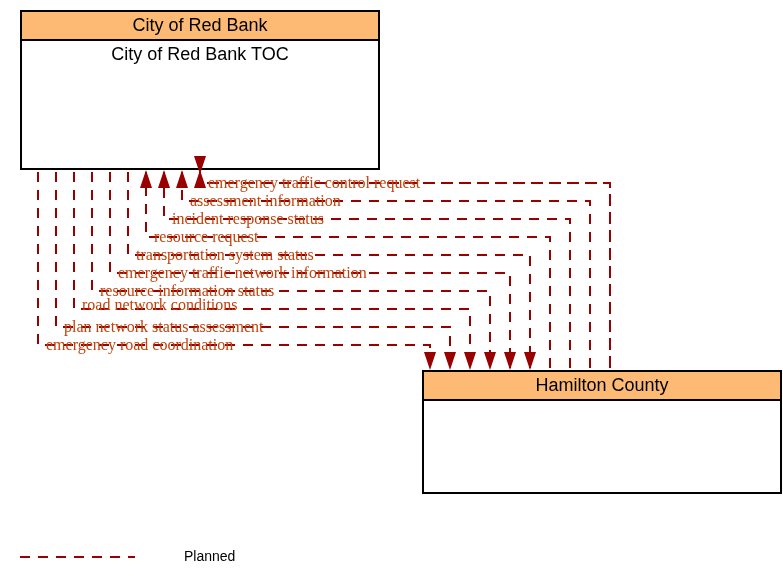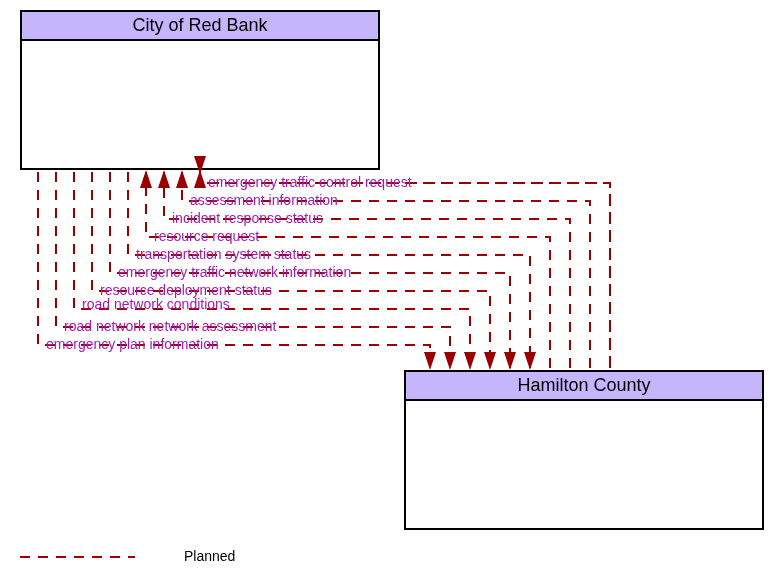--- a/index.html
+++ b/index.html
@@ -11,56 +11,58 @@
     font-family: Arial, sans-serif;
     position: relative;
   }
   .box {
     position: absolute;
     border: 2px solid #000;
     box-sizing: border-box;
     background: #fff;
   }
   .box-header {
-    background: #c4b5fd;
+    background: #fdba74;
     border-bottom: 2px solid #000;
     text-align: center;
     font-size: 18px;
     padding: 3px 0;
   }
   .box-title {
     text-align: center;
     font-size: 18px;
     padding: 3px 0;
   }
   svg {
     position: absolute;
     left: 0;
     top: 0;
   }
   .flow-label {
     position: absolute;
-    font-size: 14px;
-    color: #a21caf;
+    font-size: 16px;
+    color: #c2410c;
     white-space: nowrap;
+    font-family: Liberation Serif, serif;
   }
   .legend-label {
     position: absolute;
     font-size: 14px;
     color: #000;
   }
 </style>
 </head>
 <body>
 
 <div class="box" style="left:20px; top:10px; width:360px; height:160px;">
   <div class="box-header">City of Red Bank</div>
+  <div class="box-title">City of Red Bank TOC</div>
 </div>
 
-<div class="box" style="left:404px; top:370px; width:360px; height:160px;">
+<div class="box" style="left:422px; top:370px; width:360px; height:124px;">
   <div class="box-header">Hamilton County</div>
 </div>
 
 <svg width="783" height="580">
   <defs>
     <marker id="arrow" markerWidth="10" markerHeight="10" refX="8" refY="3" orient="auto" markerUnits="strokeWidth">
       <path d="M0,0 L0,6 L9,3 z" fill="#990000"></path>
     </marker>
   </defs>
 
@@ -88,18 +90,18 @@
 
   <line x1="20" y1="557" x2="135" y2="557" stroke="#990000" stroke-width="2" stroke-dasharray="10,8"></line>
 </svg>
 
 <div class="flow-label" style="left:208px; top:174px;">emergency traffic control request</div>
 <div class="flow-label" style="left:190px; top:192px;">assessment information</div>
 <div class="flow-label" style="left:172px; top:210px;">incident response status</div>
 <div class="flow-label" style="left:154px; top:228px;">resource request</div>
 <div class="flow-label" style="left:136px; top:246px;">transportation system status</div>
 <div class="flow-label" style="left:118px; top:264px;">emergency traffic network information</div>
-<div class="flow-label" style="left:100px; top:282px;">resource deployment status</div>
+<div class="flow-label" style="left:100px; top:282px;">resource information status</div>
 <div class="flow-label" style="left:82px; top:296px;">road network conditions</div>
-<div class="flow-label" style="left:64px; top:318px;">road network network assessment</div>
-<div class="flow-label" style="left:46px; top:336px;">emergency plan information</div>
+<div class="flow-label" style="left:64px; top:318px;">plan network status assessment</div>
+<div class="flow-label" style="left:46px; top:336px;">emergency road coordination</div>
 
 <div class="legend-label" style="left:155px; top:548px;margin-left:29px;">Planned</div>
 
 </body></html>

